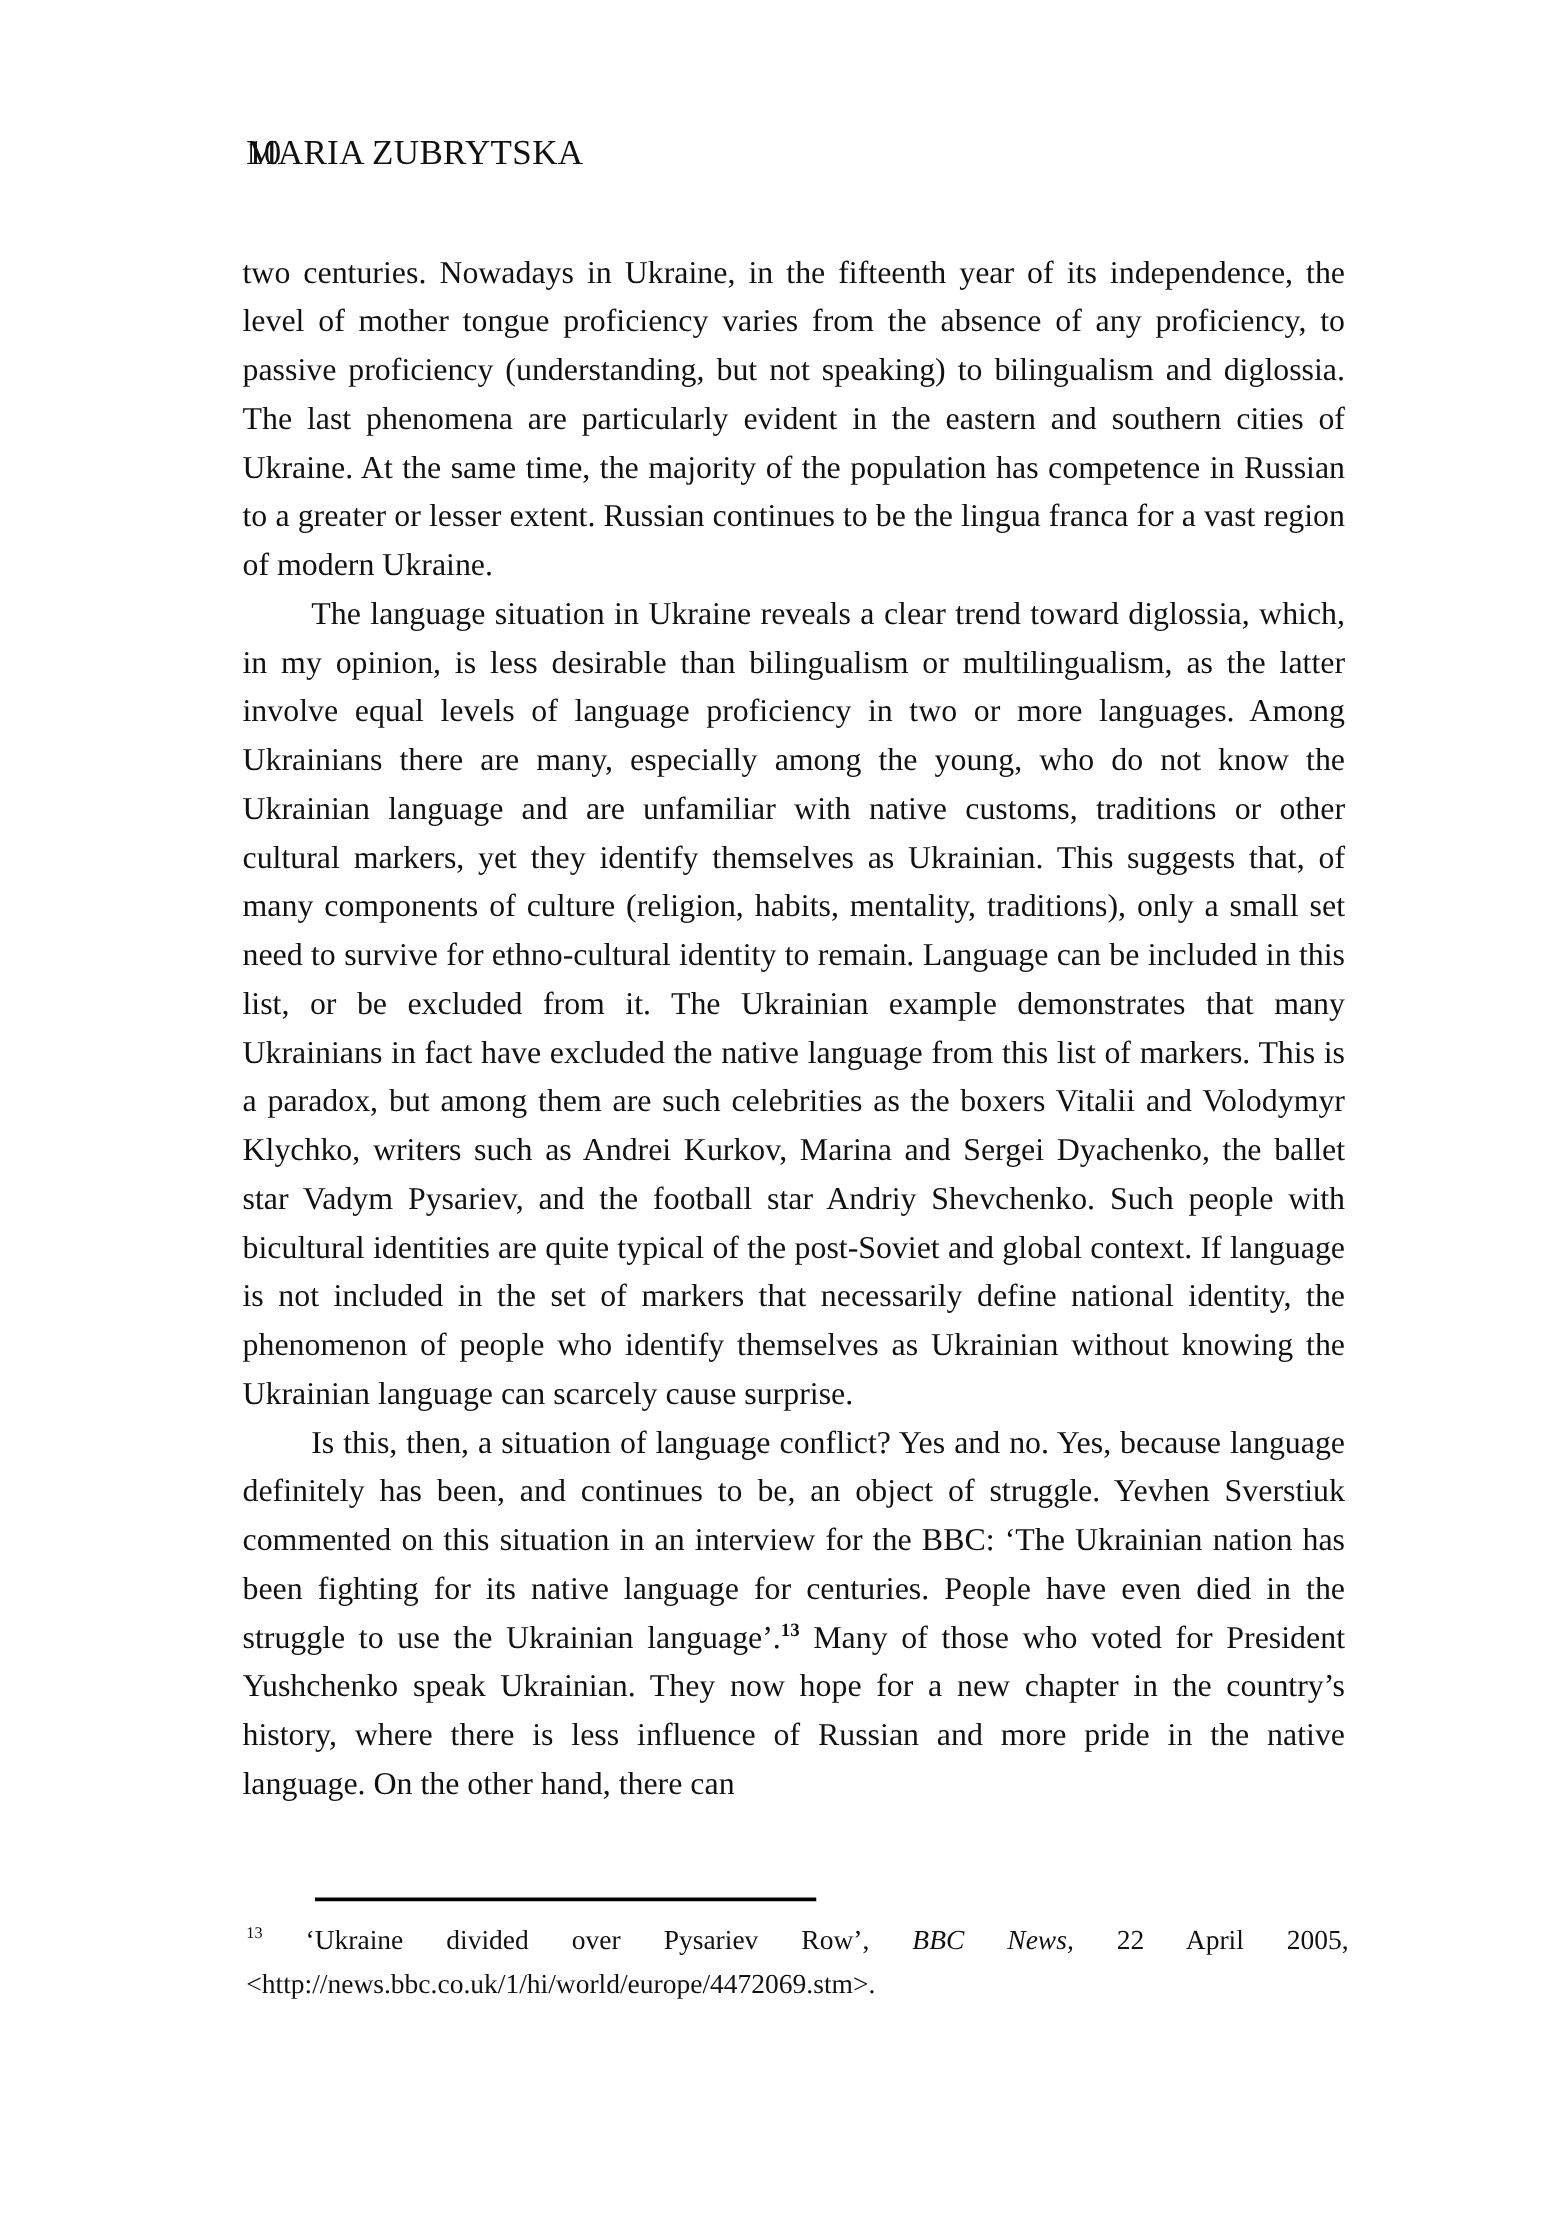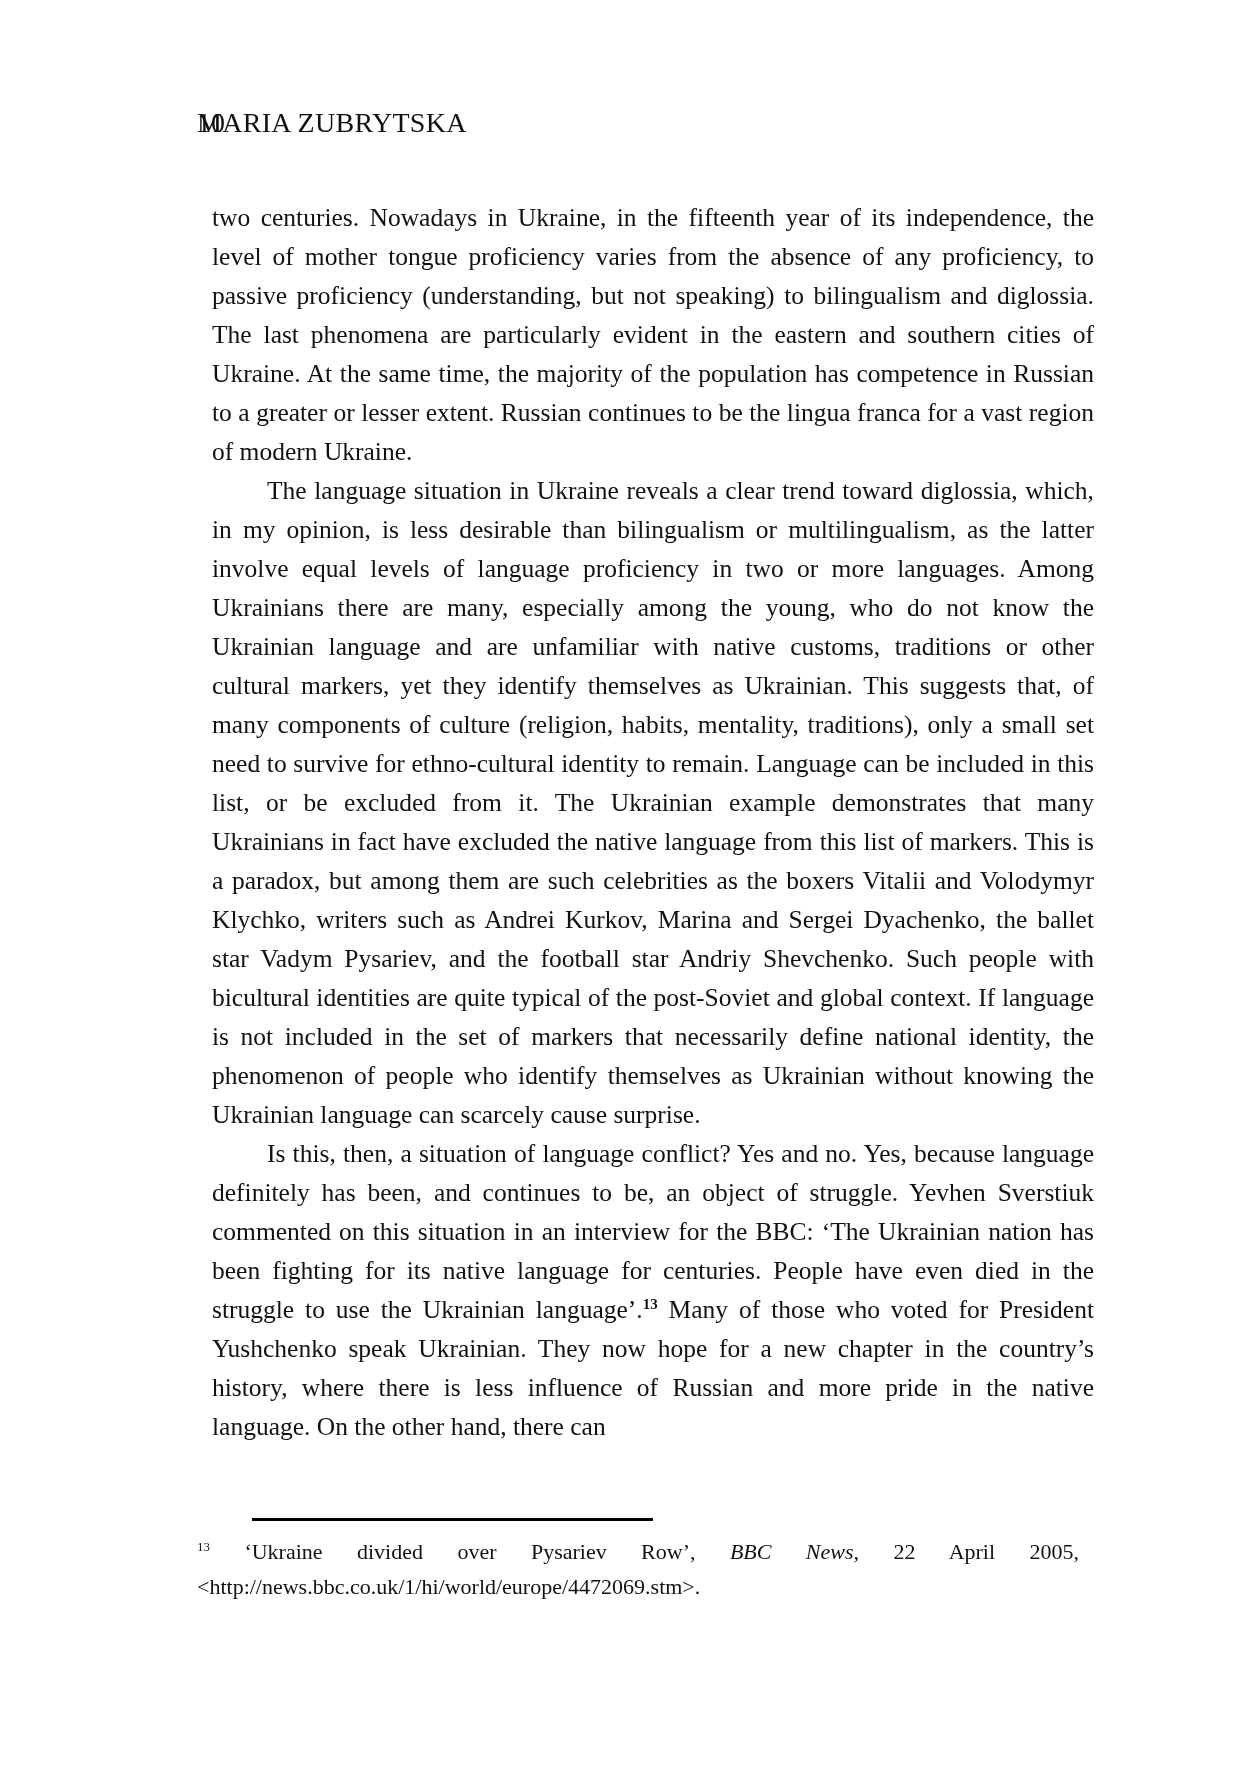--- a/index.html
+++ b/index.html
@@ -2,21 +2,21 @@
 <html><head>
 <meta charset="utf-8">
 <style>
   html, body { margin: 0; padding: 0; background: #ffffff; }
   body { width: 1253px; height: 1773px; position: relative; overflow: hidden;
          font-family: "Liberation Serif", serif; color: #111111; }
   .running-head { position: absolute; top: 108px; left: 197px; width: 882px; height: 30px;
                   font-size: 28px; line-height: 30px; }
   .page-num { position: absolute; left: 0; top: 0; }
   .head-title { position: absolute; left: 0; right: 0; top: 0; text-align: left; letter-spacing: 0.3px; }
-  .body-text { position: absolute; top: 198px; left: 212px; width: 882px;
+  .body-text { position: absolute; top: 198px; left: 194px; width: 882px;
                font-size: 25.5px; line-height: 39px; text-align: justify; }
   .body-text p { margin: 0; }
   .body-text p.indent { text-indent: 55px; }
   sup.fnref { font-size: 15px; line-height: 0; vertical-align: super; font-weight: bold; }
   .fn-rule { position: absolute; top: 1518px; left: 252px; width: 401px; height: 3px; background: #000; }
   .footnotes { position: absolute; top: 1534px; left: 197px; width: 882px;
                font-size: 22px; line-height: 35px; text-align: justify; }
   .footnotes p { margin: 0; }
   .footnotes sup { font-size: 13px; line-height: 0; vertical-align: super; }
   .footnotes em { font-style: italic; }

